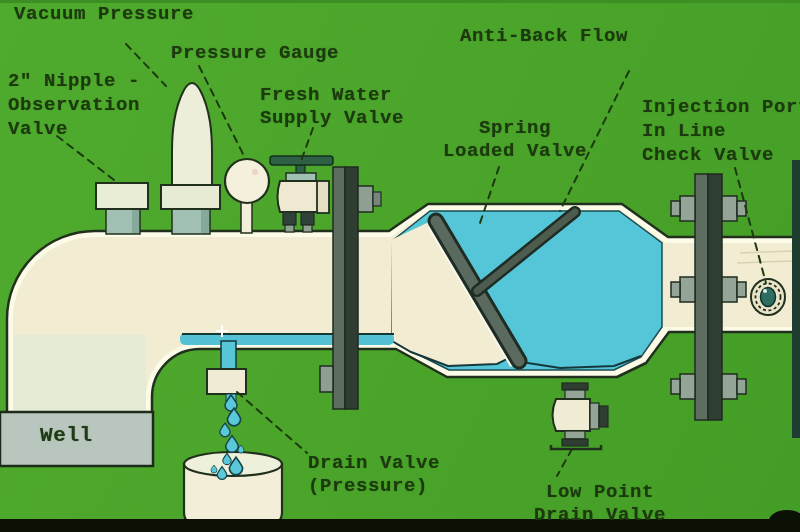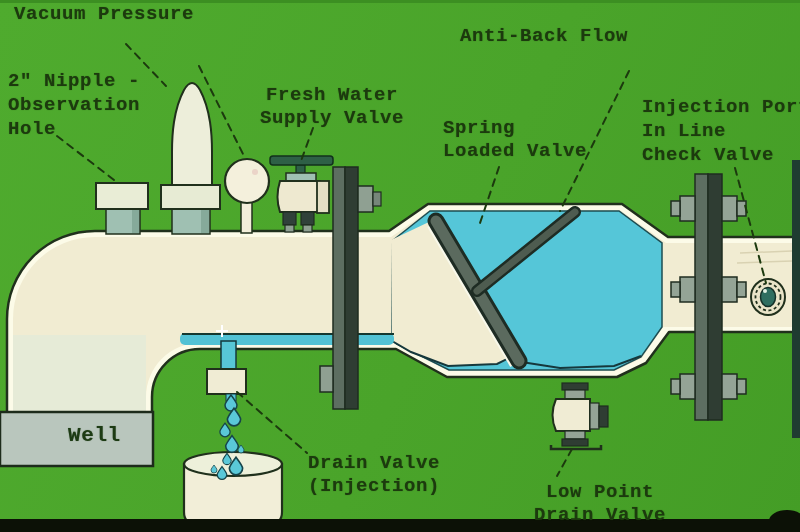--- a/index.html
+++ b/index.html
@@ -182,54 +182,57 @@
 
     <rect x="792" y="160" width="8" height="278" fill="#1f3c31"></rect>
     <ellipse cx="787" cy="521" rx="18" ry="11" fill="#0c1106"></ellipse>
     <rect x="0" y="519" width="800" height="13" fill="#0c1106"></rect>
   </svg>
 
   <div class="lbl" style="left:14px;top:3px;">
     <div>Vacuum Pressure</div>
   </div>
 
+  <div class="lbl" style="left:171px;top:42px;">
+    <div>Pressure Gauge</div>
+  </div>
 
   <div class="lbl" style="left:8px;top:69px;line-height:24px;">
     <div>2" Nipple -</div>
     <div>Observation</div>
-    <div>Hole</div>
-  </div>
-
-  <div class="lbl" style="left:260px;top:84px;text-align:center;">
+    <div>Valve</div>
+  </div>
+
+  <div class="lbl" style="left:260px;top:84px;">
     <div>Fresh Water</div>
     <div>Supply Valve</div>
   </div>
 
   <div class="lbl" style="left:460px;top:24px;line-height:24px;">
     <div>Anti-Back Flow</div>
   </div>
 
-  <div class="lbl" style="left:443px;top:117px;">
+  <div class="lbl" style="left:443px;top:117px;text-align:center;">
     <div>Spring</div>
     <div>Loaded Valve</div>
   </div>
 
   <div class="lbl" style="left:642px;top:95px;line-height:24px;">
     <div>Injection Port -</div>
     <div>In Line</div>
     <div>Check Valve</div>
   </div>
 
-  <div class="lbl lbl-well" style="left:40px;top:424px;margin-left:28px;">
+  <div class="lbl lbl-well" style="left:40px;top:424px;">
     <div>Well</div>
   </div>
 
   <div class="lbl" style="left:308px;top:452px;">
     <div>Drain Valve</div>
-    <div>(Injection)</div>
+    <div>(Pressure)</div>
   </div>
 
   <div class="lbl" style="left:534px;top:481px;text-align:center;">
     <div>Low Point</div>
     <div>Drain Valve</div>
   </div>
 
 </div>
 
 </body></html>

